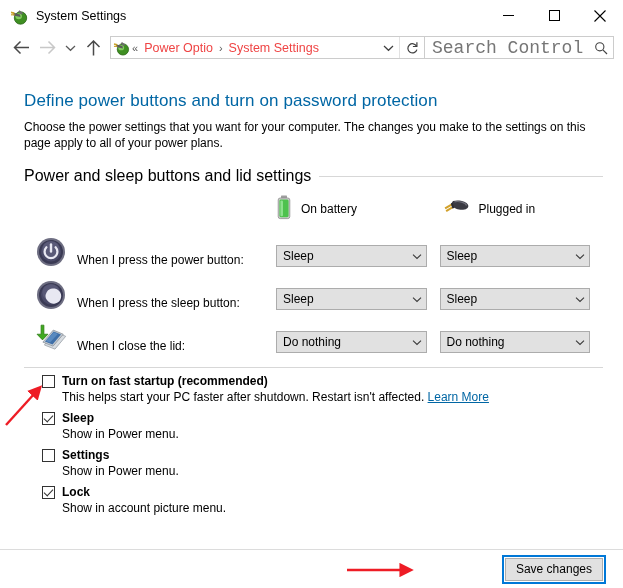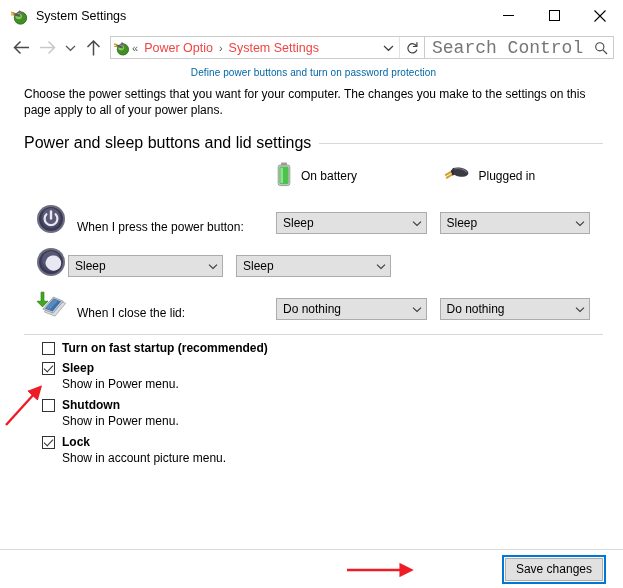--- a/index.html
+++ b/index.html
@@ -145,25 +145,24 @@
     justify-content: center;
   }
 
   
   .content {
     padding: 0 20px 0 24px;
     position: relative;
   }
   .page-heading {
     color: #0066a4;
-    font-size: 10px;
-    margin: 3px 0 0 0;
+    font-size: 17px;
+    margin: 27px 0 0 0;
     font-weight: normal;
     letter-spacing: 0.1px;
-    text-align: center;
   }
   .page-desc {
     font-size: 12px;
     line-height: 16px;
     margin: 8px 0 0 0;
     max-width: 566px;
     color: #000;
   }
 
   .group {
@@ -505,20 +504,21 @@
     <div class="setting-row">
       <span class="row-icon">
         <svg width="30" height="30" viewBox="0 0 30 30">
           <circle cx="15" cy="15" r="14" fill="#6e6e82"></circle>
           <circle cx="15" cy="15" r="12" fill="#3a3a54"></circle>
           <circle cx="15" cy="14.4" r="10" fill="#4a4a68"></circle>
           <circle cx="15" cy="12.4" r="8.6" fill="#6a6a88" opacity="0.45"></circle>
           <path d="M18.6 8.6 A7.4 7.4 0 0 0 11.6 20.8 A7.6 7.6 0 1 0 18.6 8.6 Z" fill="#e8e8f2"></path>
         </svg>
       </span>
+      <span class="row-label">When I press the sleep button:</span>
       <div class="combo">
         <span class="cval">Sleep</span>
         <span class="carrow">
           <svg width="10" height="7" viewBox="0 0 10 7">
               <path d="M1 1.6 L5 5.4 L9 1.6" stroke="#3a3a3a" stroke-width="1.1" fill="none"></path>
             </svg>
         </span>
       </div>
       <div class="combo">
         <span class="cval">Sleep</span>
@@ -563,34 +563,38 @@
   <div class="group shutdown">
     <div class="group-head">
       <span class="rule"></span>
     </div>
 
     <div class="opt">
       <div class="opt-main">
         <span class="cb"></span>
         <span class="opt-title">Turn on fast startup (recommended)</span>
       </div>
+      <div class="opt-sub">
+        <span>This helps start your PC faster after shutdown. Restart isn't affected.</span>
+        <a href="#">Learn More</a>
+      </div>
     </div>
 
     <div class="opt">
       <div class="opt-main">
         <span class="cb checked"></span>
         <span class="opt-title">Sleep</span>
       </div>
       <div class="opt-sub">Show in Power menu.</div>
     </div>
 
     <div class="opt">
       <div class="opt-main">
         <span class="cb"></span>
-        <span class="opt-title">Shutdown</span>
+        <span class="opt-title">Settings</span>
       </div>
       <div class="opt-sub">Show in Power menu.</div>
     </div>
 
     <div class="opt">
       <div class="opt-main">
         <span class="cb checked"></span>
         <span class="opt-title">Lock</span>
       </div>
       <div class="opt-sub">Show in account picture menu.</div>

